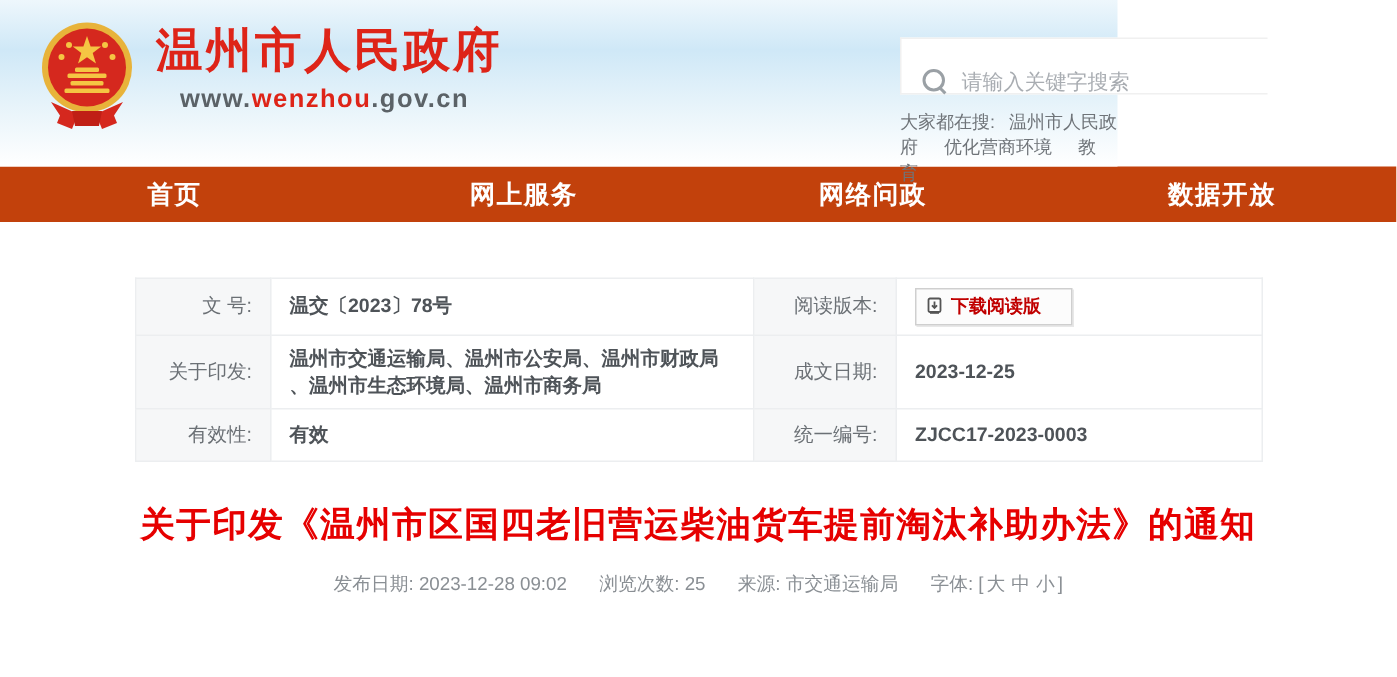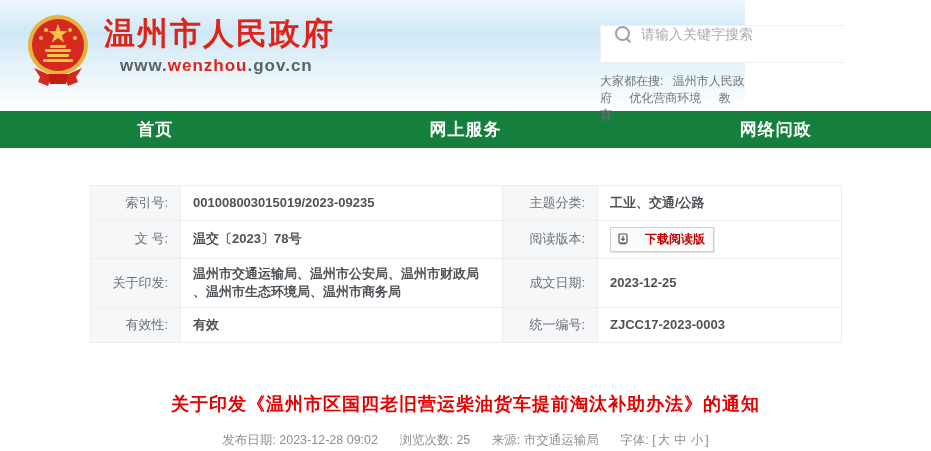--- a/index.html
+++ b/index.html
@@ -10,62 +10,62 @@
   .header { position:relative; width:745px; height:111px;
     background:linear-gradient(180deg,#eef7fc 0%,#cfe8f7 30%,#e6f3fa 62%,#ffffff 100%); }
   .logo-row { position:absolute; left:26px; top:12px; display:flex; align-items:flex-start; }
   .emblem { width:64px; height:76px; }
   .site-text { margin-left:14px; padding-top:4px; }
   .site-name { font-size:31px; font-weight:bold; color:#de2418; letter-spacing:2px; line-height:1.15; }
   .site-url { margin-top:4px; padding-left:16px; font-size:17px; font-weight:bold; color:#5b6267; letter-spacing:1px; }
   .site-url .hl { color:#de2418;margin-top:20px; }
 
   .search-wrap { position:absolute; left:600px; top:25px; display:flex; }
-  .search-box { display:flex; align-items:flex-start; width:245px; height:38px; background:#fff;
+  .search-box { display:flex; align-items:flex-end; width:245px; height:38px; background:#fff;
     border:1px solid #f0f0f0; border-right:none; }
   .search-icon { width:16px; height:16px; margin:0 10px 0 14px; position:relative; flex:none; }
   .search-icon::before { content:""; position:absolute; left:0; top:0; width:11px; height:11px;
     border:2px solid #9aa0a5; border-radius:50%; }
   .search-icon::after { content:""; position:absolute; left:11px; top:11px; width:6px; height:2px;
     background:#9aa0a5; transform:rotate(45deg); transform-origin:left center; }
   .search-input { flex:1; border:none; outline:none; font-size:14px; color:#444; background:transparent;
     font-family:"Liberation Sans","DejaVu Sans",sans-serif; }
   .search-input::placeholder { color:#a9adb2; }
   .search-btn { width:58px; height:38px; background:#ce1126; color:#fff; border:none; cursor:pointer;
     font-size:16px; font-weight:bold; letter-spacing:2px;
     font-family:"Liberation Sans","DejaVu Sans",sans-serif; }
 
   .hot-search { position:absolute; left:600px; top:73px; font-size:12px; color:#6f7479; }
   .hot-search .label { margin-right:6px; }
   .hot-search a { color:#6f7479; text-decoration:none; margin-right:14px; cursor:pointer; }
 
   
-  .nav { width:931px; height:37px; background:#15803d; display:flex; }
+  .nav { width:931px; height:37px; background:#c2410c; display:flex; }
   .nav-item { flex:1; display:flex; align-items:center; justify-content:center; color:#fff;
     font-size:17px; font-weight:600; letter-spacing:1px; cursor:pointer; }
 
   
   .table-wrap { width:751px; margin:37px auto 0 auto; }
   table.doc { width:751px; border-collapse:collapse; table-layout:fixed; }
   table.doc td { border:1px solid #eceef0; font-size:13px; vertical-align:middle;
     padding:6px 12px; line-height:1.4; }
   td.lbl { width:90px; background:#f6f7f8; color:#6b7075; text-align:right; padding-right:14px; }
   td.lbl2 { width:95px; background:#f6f7f8; color:#6b7075; text-align:right; padding-right:14px; }
   td.val { width:322px; background:#fff; color:#4e5358; font-weight:bold; }
   td.val2 { width:244px; background:#fff; color:#4e5358; font-weight:bold; }
   tr.r1 td, tr.r2 td, tr.r4 td { height:35px; }
   tr.r3 td { height:42px; }
 
-  .dl-btn { display:inline-flex; align-items:center; gap:16px; border:1px solid #cfcfcf;
-    background:#fcfcfc; padding:3px 8px 3px 6px; cursor:pointer; box-shadow:1px 1px 0 #e8e8e8; }
+  .dl-btn { display:inline-flex; align-items:center; gap:5px; border:1px solid #cfcfcf;
+    background:#fcfcfc; padding:3px 20px 3px 6px; cursor:pointer; box-shadow:1px 1px 0 #e8e8e8; }
   .dl-btn .txt { color:#c00000; font-size:12px; font-weight:bold; }
   .dl-icon { width:12px; height:12px; display:inline-block; }
 
   
-  .article-title { margin-top:49px; text-align:center; font-size:18px; font-weight:bold;
+  .article-title { margin-top:26px; text-align:center; font-size:23px; font-weight:bold;
     color:#e60000; letter-spacing:1px; }
   .article-meta { margin-top:16px; text-align:center; font-size:12.5px; color:#8a8f94; }
   .article-meta .grp { margin:0 9px; }
   .article-meta .font-opt { cursor:pointer; margin:0 2px; }
 </style>
 </head>
 <body>
 
 <div class="header">
   <div class="logo-row">
@@ -103,31 +103,26 @@
     <a>温州市人民政府</a>
     <a>优化营商环境</a>
     <a>教育</a>
   </div>
 </div>
 
 <div class="nav">
   <div class="nav-item">首页</div>
   <div class="nav-item">网上服务</div>
   <div class="nav-item">网络问政</div>
+  <div class="nav-item">数据开放</div>
 </div>
 
 <div class="table-wrap">
   <table class="doc">
     <tbody>
-        <tr class="r1">
-      <td class="lbl">索引号:</td>
-      <td class="val">001008003015019/2023-09235</td>
-      <td class="lbl2">主题分类:</td>
-      <td class="val2">工业、交通/公路</td>
-    </tr>
     <tr class="r2">
       <td class="lbl">文 号:</td>
       <td class="val">温交〔2023〕78号</td>
       <td class="lbl2">阅读版本:</td>
       <td class="val2">
         <span class="dl-btn">
           <svg class="dl-icon" viewBox="0 0 12 12">
             <rect x="2" y="1" width="8" height="9" rx="1" fill="none" stroke="#555" stroke-width="1.2"></rect>
             <path d="M6 3v4M4.3 5.6L6 7.3 7.7 5.6" fill="none" stroke="#555" stroke-width="1.2"></path>
             <rect x="3" y="10" width="6" height="1.2" fill="#555"></rect>

